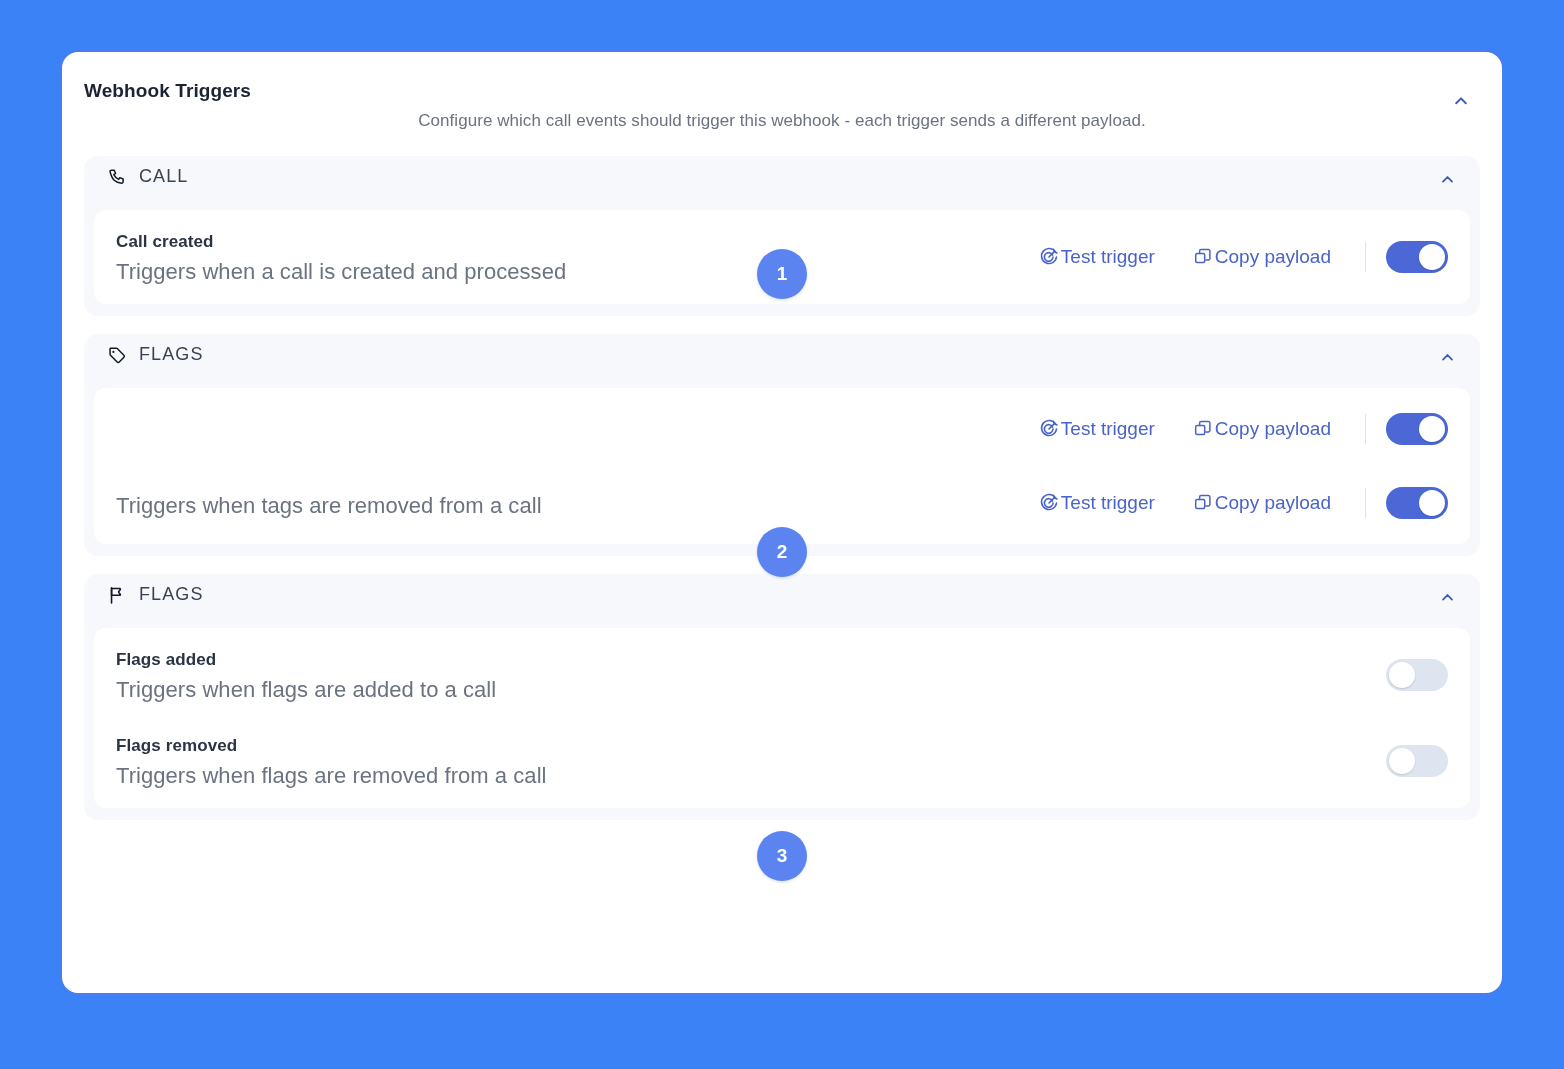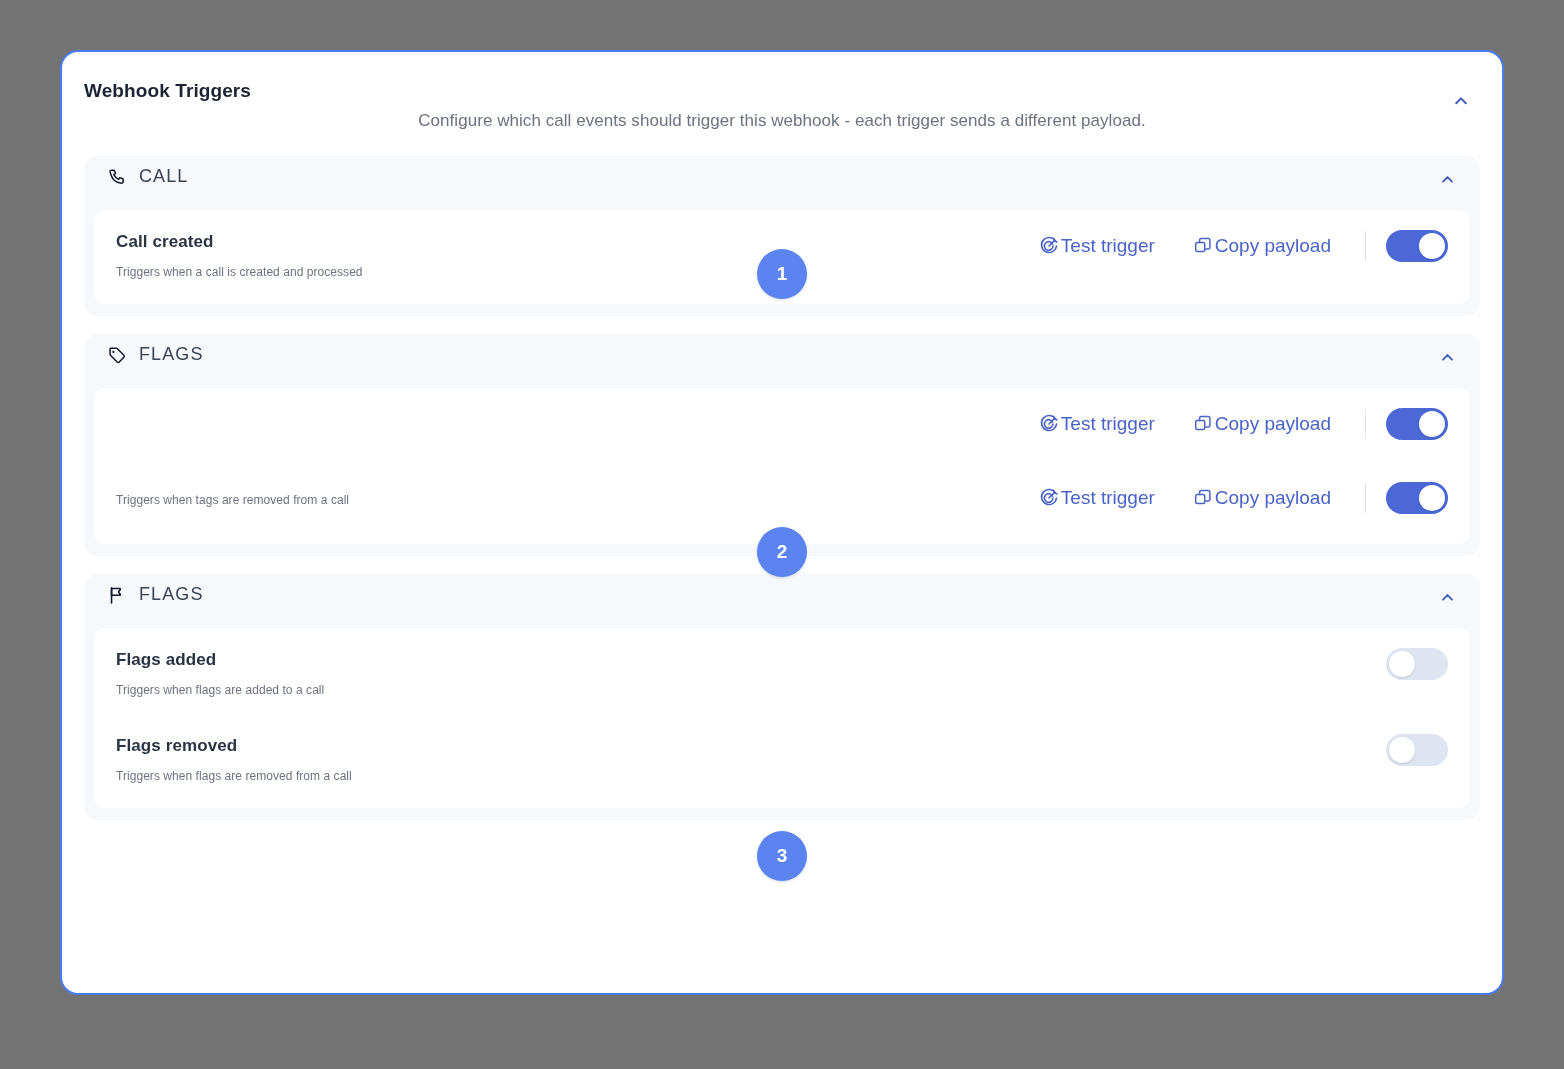--- a/index.html
+++ b/index.html
@@ -8,21 +8,21 @@
     width: 1564px;
     height: 1069px;
     background: #e9eefd;
     font-family: "Liberation Sans", sans-serif;
     -webkit-font-smoothing: antialiased;
   }
 
   .page {
     width: 1564px;
     height: 1069px;
-    background: #737373;
+    background: #3b82f6;
     position: relative;
     padding: 50px 60px 74px 60px;
   }
 
   
   .panel {
     position: relative;
     background: #ffffff;
     border: 2px solid #4b7bf0;
     border-radius: 18px;
@@ -117,36 +117,36 @@
 
   
   .rows {
     background: #ffffff;
     border-radius: 12px;
     padding: 4px 0;
   }
 
   .row {
     display: flex;
-    align-items: flex-start;
+    align-items: center;
     padding: 16px 22px 16px 22px;
     min-height: 74px;
     position: relative;
   }
 
   .row-text { flex: 0 0 auto; max-width: 620px; }
   .row-title {
     font-size: 17px;
     font-weight: bold;
     color: #2b3443;
     line-height: 24px;
     letter-spacing: 0.1px;
   }
   .row-desc {
-    font-size: 12px;
+    font-size: 22px;
     color: #6b7280;
     line-height: 24px;
     margin-top: 6px;
     letter-spacing: 0.05px;
   }
 
   .row-actions {
     margin-left: auto;
     display: flex;
     align-items: center;

